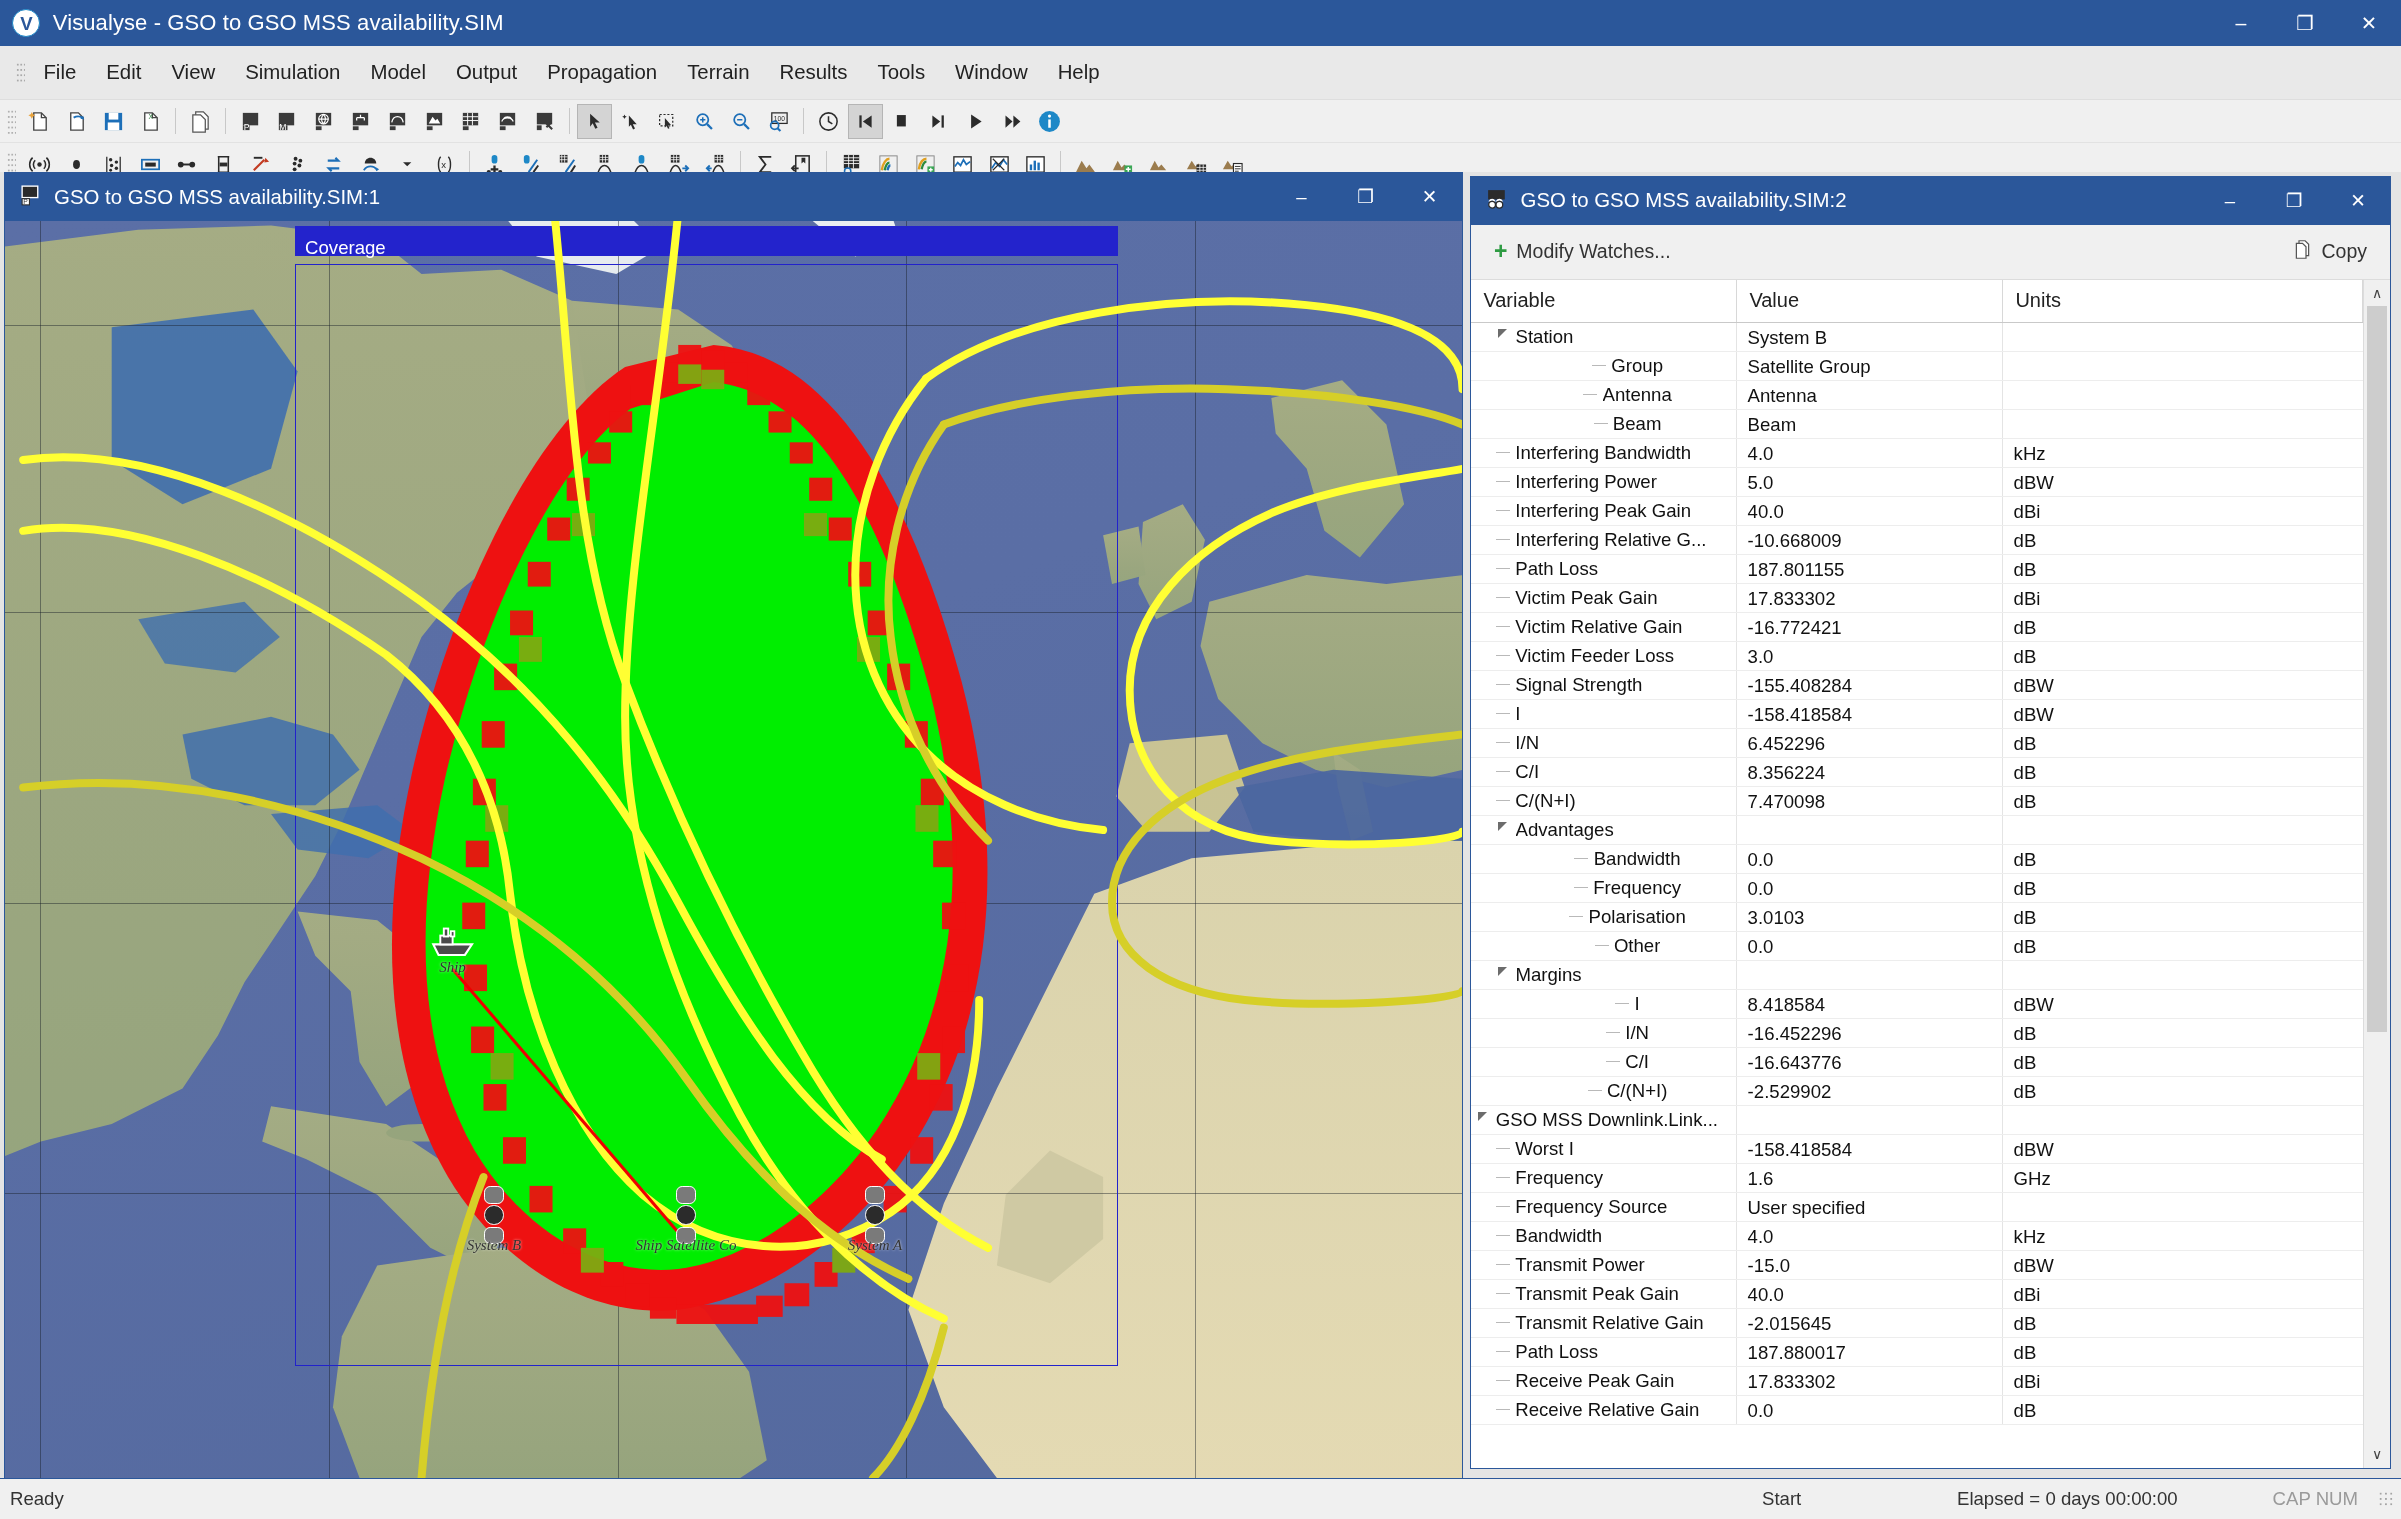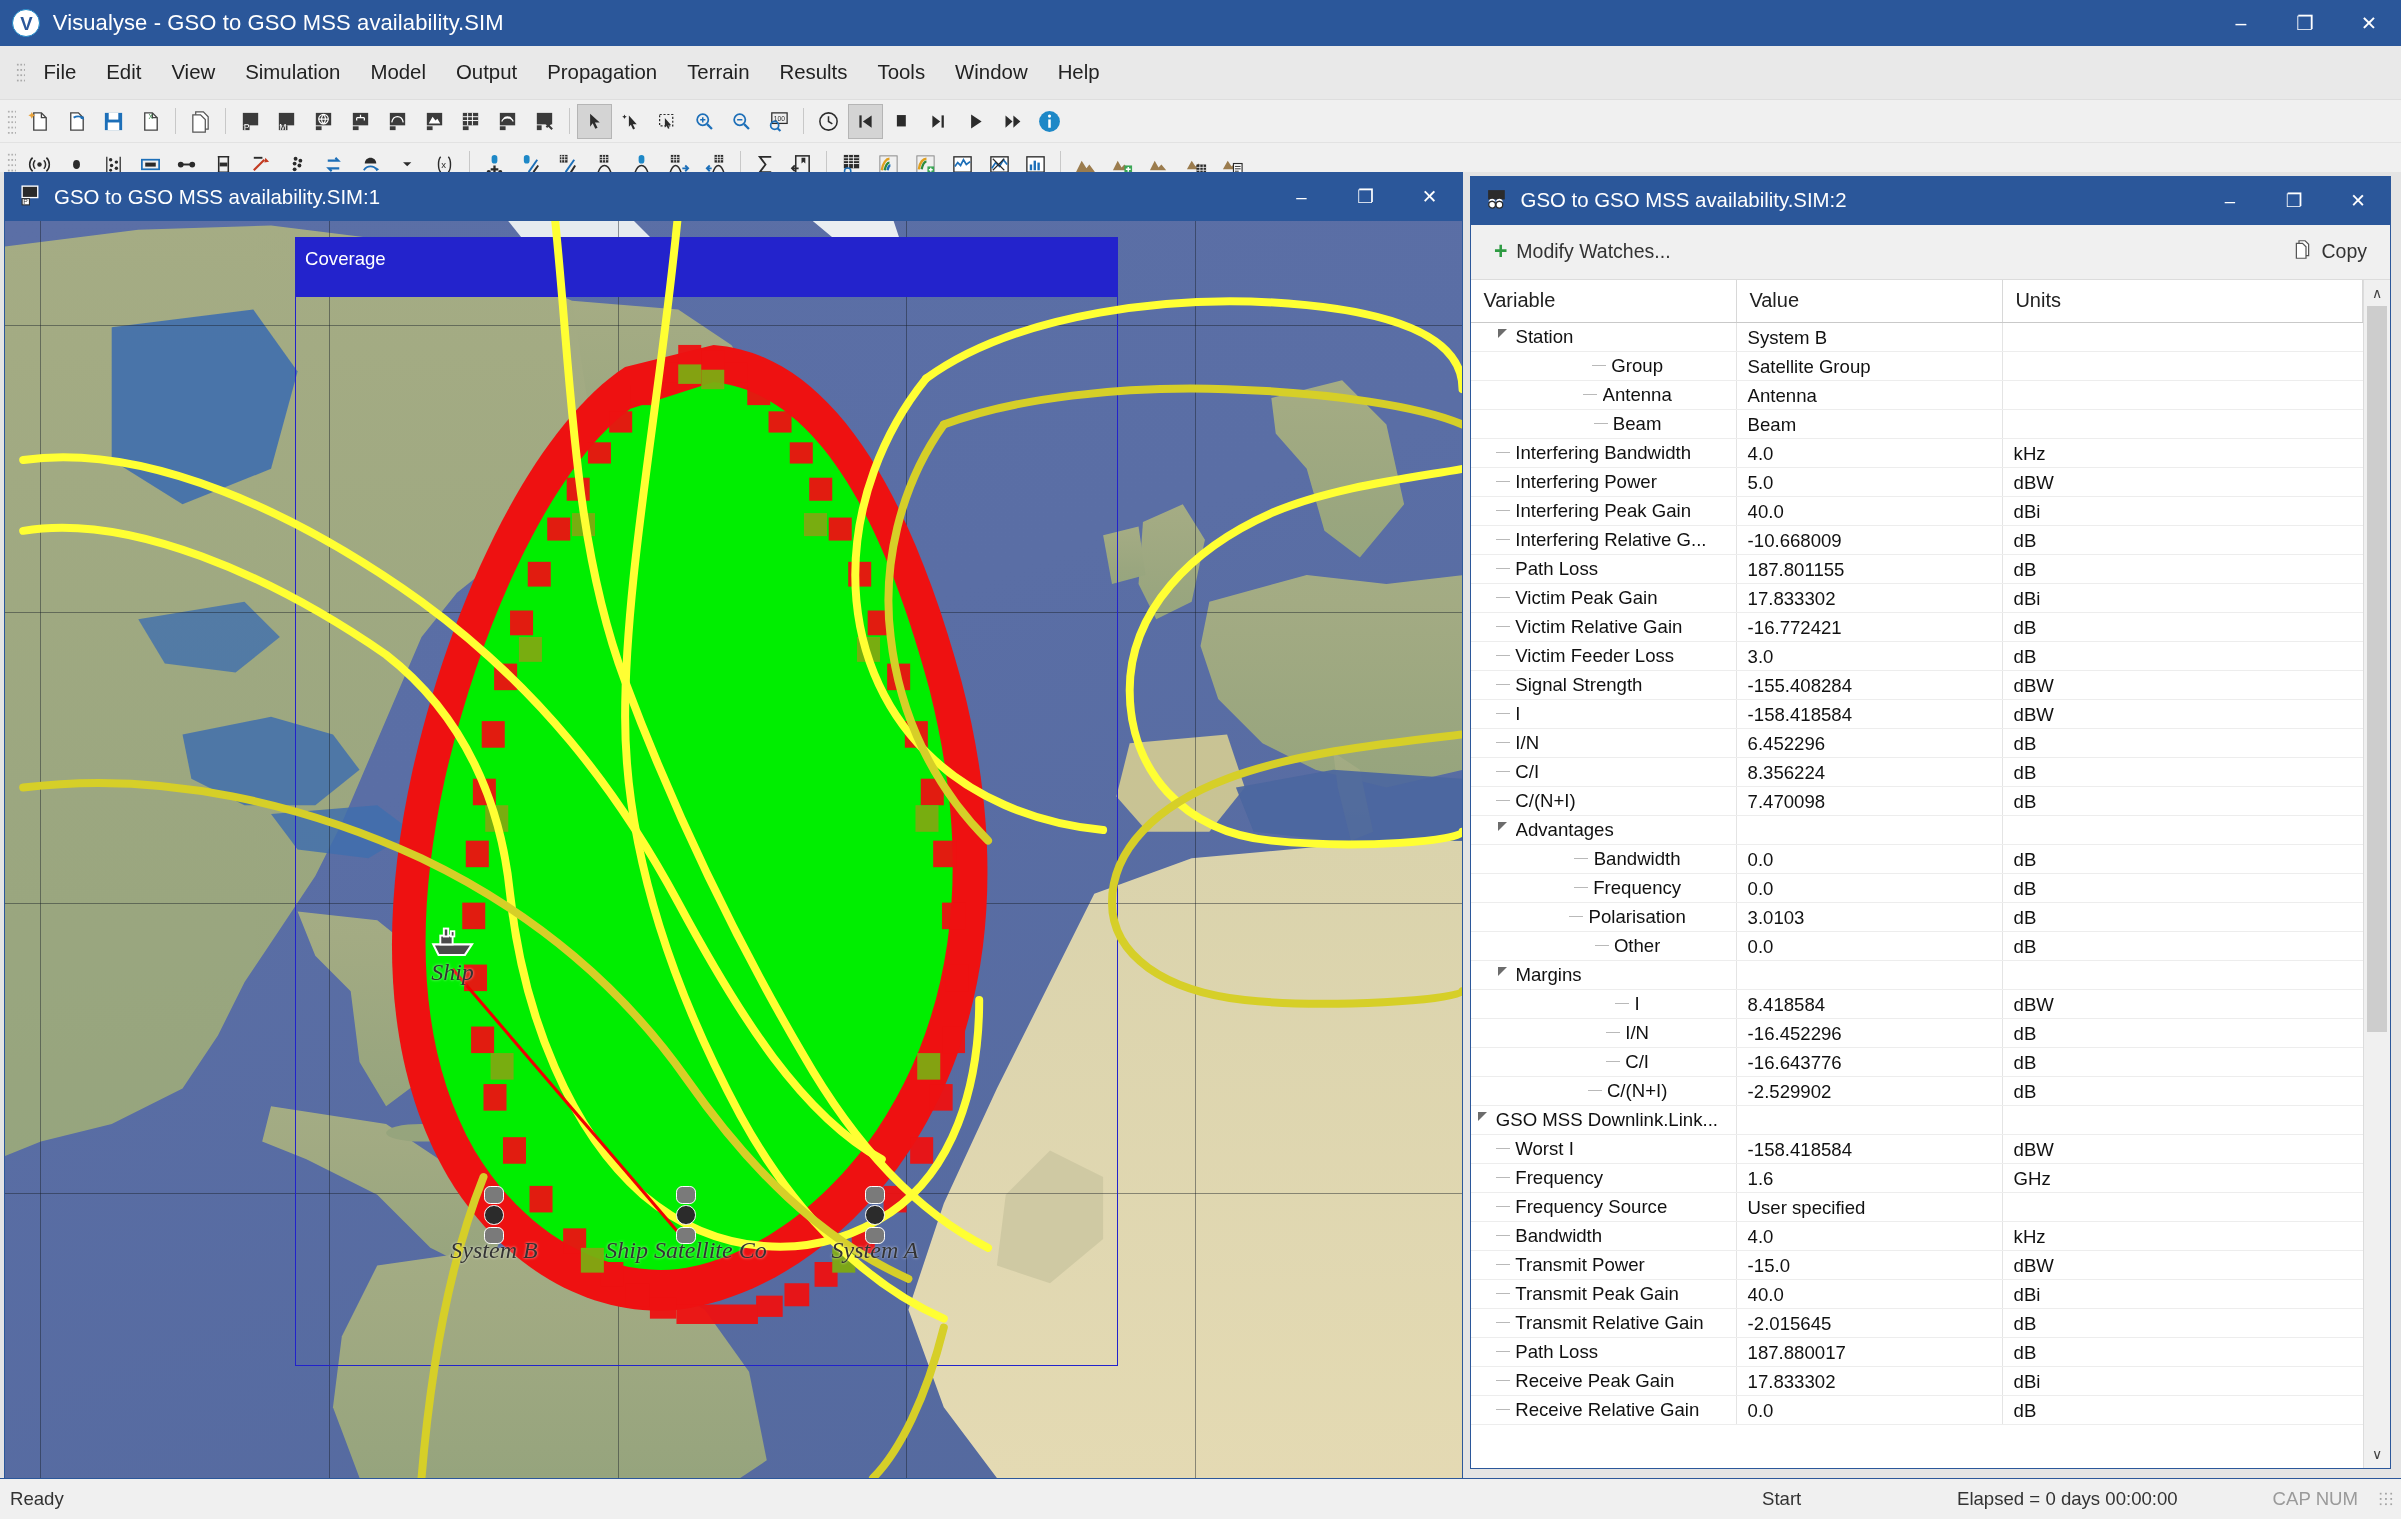--- a/index.html
+++ b/index.html
@@ -107,21 +107,21 @@
 
   
   .station { position:absolute; width:23px; }
   .st-ico { width:23px; }
   .st-cell { width:19.5px; height:17.7px; margin:0 auto 1.8px;
              border-radius:6.2px; background:#7a7a7a; border:1.8px solid #fff; }
   .st-cell.mid { background:#2b2b2b; height:19.5px; border-radius:9.7px;}
   .st-label {
     position:absolute; top: 51px; left:50%; transform: translateX(-50%);
     font-family: "Liberation Serif", serif; font-style: italic;
-    font-size: 24px; color:#333; white-space:nowrap;
+    font-size: 15px; color:#333; white-space:nowrap;
     text-shadow: 0 0 2.7px rgba(255,255,255,.75);
   }
 
   
   #watch-window { left: 1470px; top: 3.5px; width: 921px; height: 1293px; }
   .watch-toolbar {
     height: 55px; background:#f0f0f0; display:flex; align-items:center;
     padding: 0 16px; border-bottom:0.9px solid #dcdcdc;
   }
   .wt-btn { display:flex; align-items:center; gap:8.9px; font-size:19.5px;
@@ -818,21 +818,21 @@
           <rect x="542" y="660" width="26" height="30"></rect>
             <rect x="1028" y="660" width="26" height="30"></rect>
           <rect x="548" y="940" width="26" height="30"></rect>
             <rect x="1030" y="940" width="26" height="30"></rect>
           <rect x="650" y="1160" width="26" height="28"></rect>
             <rect x="934" y="1160" width="26" height="28"></rect>
         </g>
       </svg>
 
       <div class="coverage-box" style="left:290px; top:43px; width:823px; height:1102px;"></div>
-      <div class="coverage-hdr" style="left:290px; top:16px; width:823px; height:60px; line-height:35px;">Coverage</div>
+      <div class="coverage-hdr" style="left:290px; top:5px; width:823px; height:30px; line-height:35px;">Coverage</div>
 
       <svg class="contours" width="1458" height="1257" viewBox="0 0 1646 1420">
         <g fill="none" stroke="#ffff33" stroke-width="9" stroke-linejoin="round" stroke-linecap="round">
 
           <path d="M20,350 C140,330 300,400 430,490 C520,560 560,660 570,760
                    C585,900 640,1030 720,1100 C800,1168 910,1180 1000,1120
                    C1070,1072 1100,980 1100,880"></path>
 
           <path d="M20,270 C160,250 330,330 470,430 C600,525 690,640 760,770
                    C830,900 900,1010 990,1060"></path>

